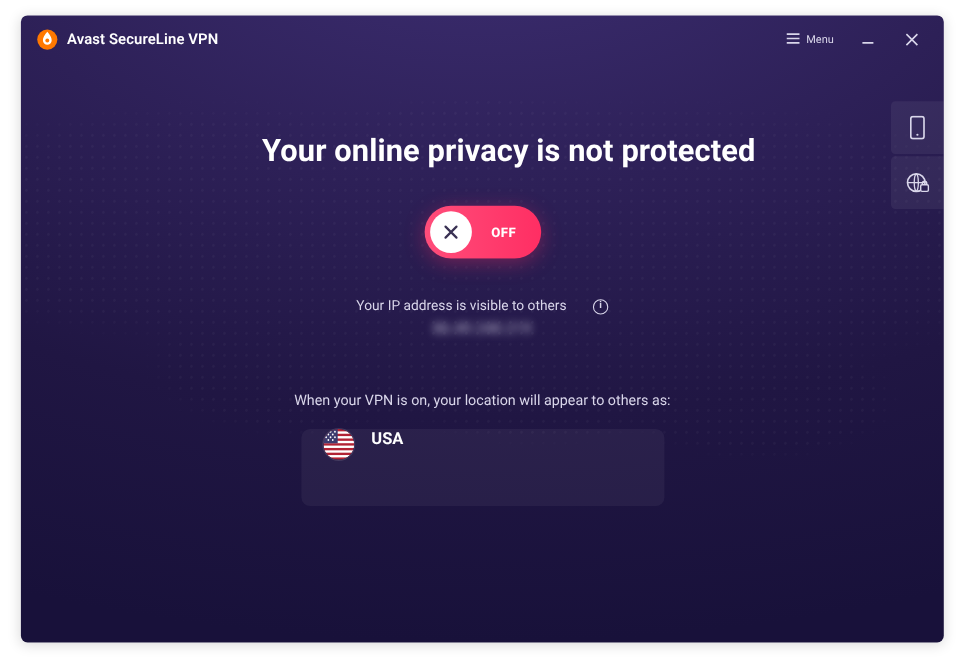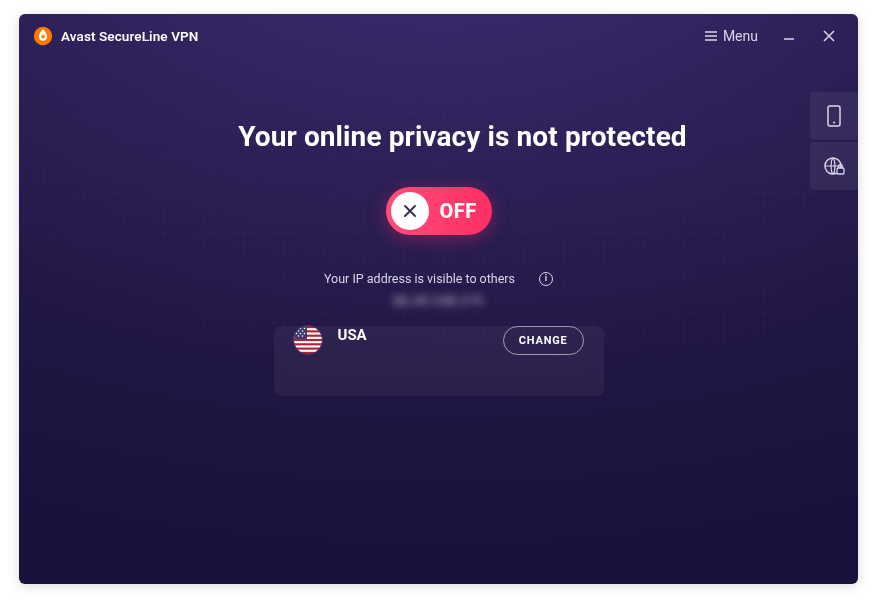--- a/index.html
+++ b/index.html
@@ -39,21 +39,21 @@
       font-weight: 600;
       margin-left: 8px;
       color: #fff;
       letter-spacing: .1px;
     }
     .titlebar-spacer { flex: 1; }
     .menu-btn {
       display: flex;
       align-items: center;
       gap: 6px;
-      font-size: 14px;
+      font-size: 10px;
       color: #d9d6ea;
       cursor: pointer;
       padding: 4px 6px;
       justify-content: flex-end;
     }
     .win-btn {
       width: 30px;
       height: 30px;
       display: flex;
       align-items: center;
@@ -150,21 +150,21 @@
       margin-left: 5px;
       display: flex;
       align-items: center;
       justify-content: center;
       color: #3a3254;
     }
     .toggle-label {
       flex: 1;
       text-align: center;
       font-weight: 800;
-      font-size: 20px;
+      font-size: 12px;
       letter-spacing: .5px;
       color: #fff;
       padding-right: 4px;
     }
 
     
     .ip-line {
       position: relative;
       margin-top: 36px;
       font-size: 12.5px;
@@ -309,20 +309,21 @@
     </div>
 
     
     <div class="ip-line">
       <span>Your IP address is visible to others</span>
       <span class="info-icon">i</span>
     </div>
     <div class="ip-value">86.49.248.219</div>
 
     
+    <div class="loc-caption">When your VPN is on, your location will appear to others as:</div>
 
     <div class="loc-card">
       <span class="flag">
         <svg width="28" height="28" viewBox="0 0 28 28">
           <defs>
               <clipPath id="c">
                 <circle cx="14" cy="14" r="14"></circle>
               </clipPath>
             </defs>
           <g clip-path="url(#c)">
@@ -346,17 +347,16 @@
                 <circle cx="6.5" cy="7.5" r="0.8"></circle>
                 <circle cx="10.5" cy="7.5" r="0.8"></circle>
               <circle cx="4.5" cy="10" r="0.8"></circle>
                 <circle cx="8.5" cy="10" r="0.8"></circle>
             </g>
           </g>
         </svg>
       </span>
       <span class="country">USA</span>
       <span class="spacer"></span>
-      <span class="change-btn">CHANGE</span>
     </div>
   </div>
 
 </div>
 
 </body></html>

